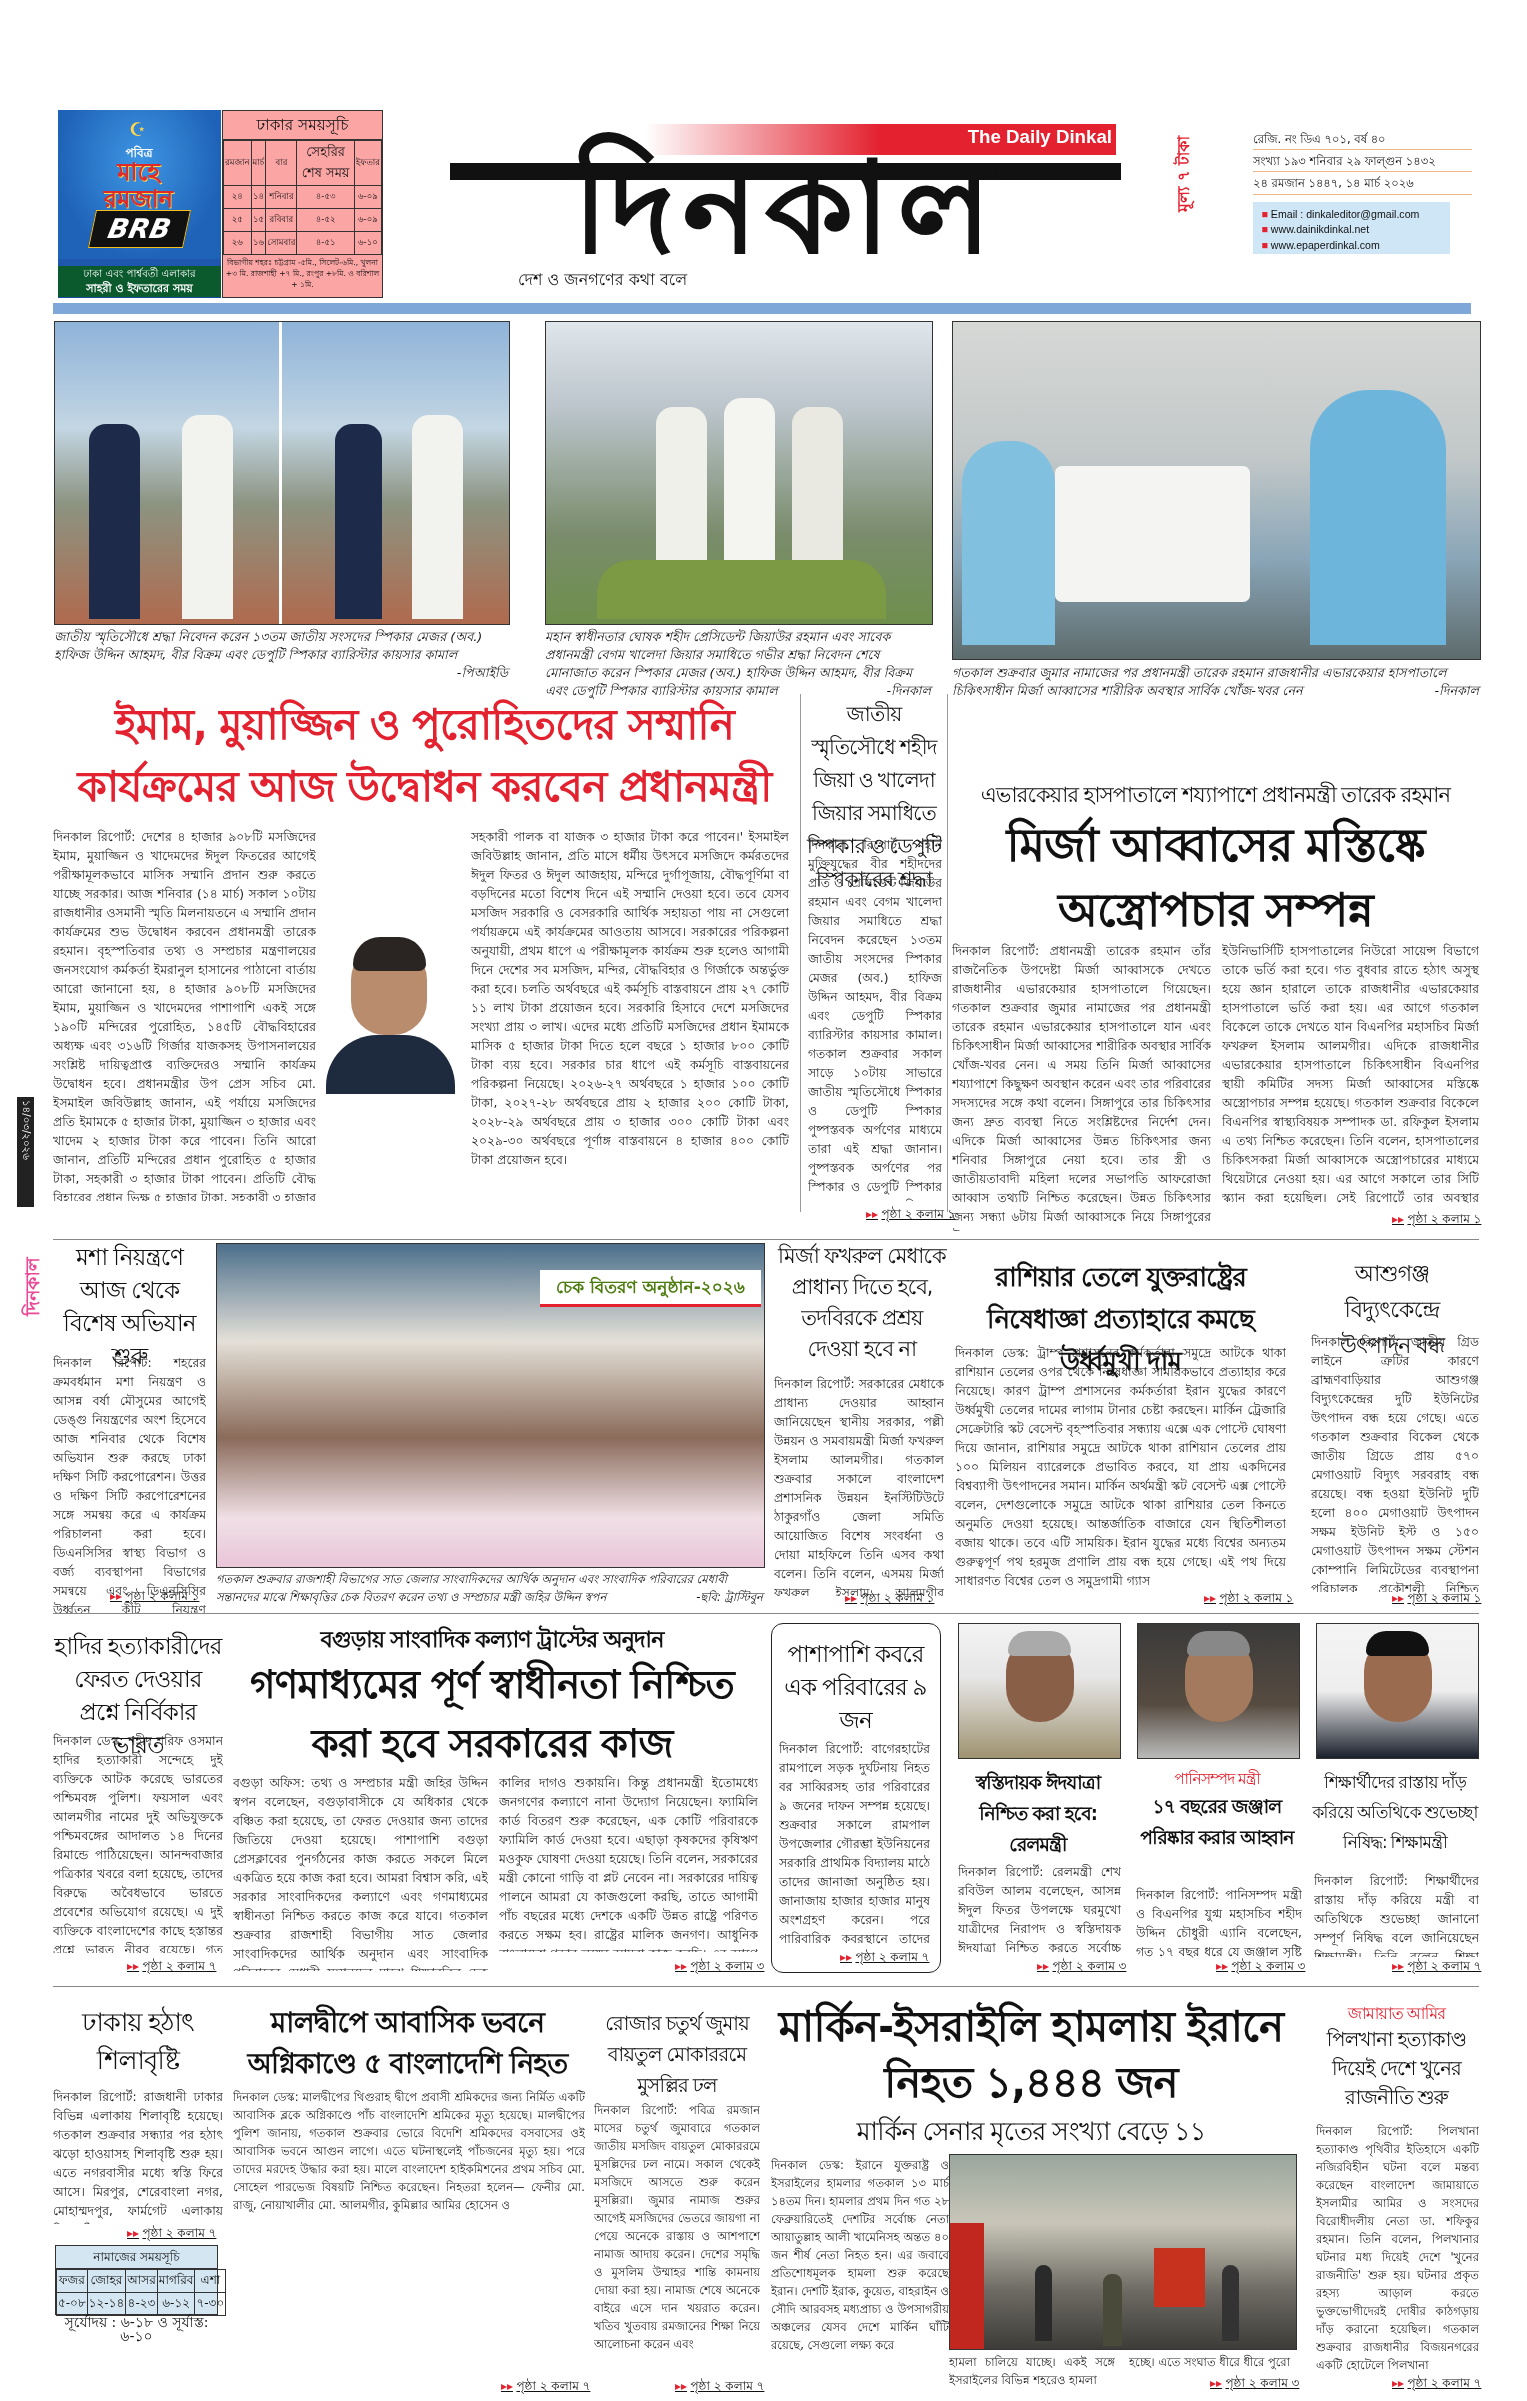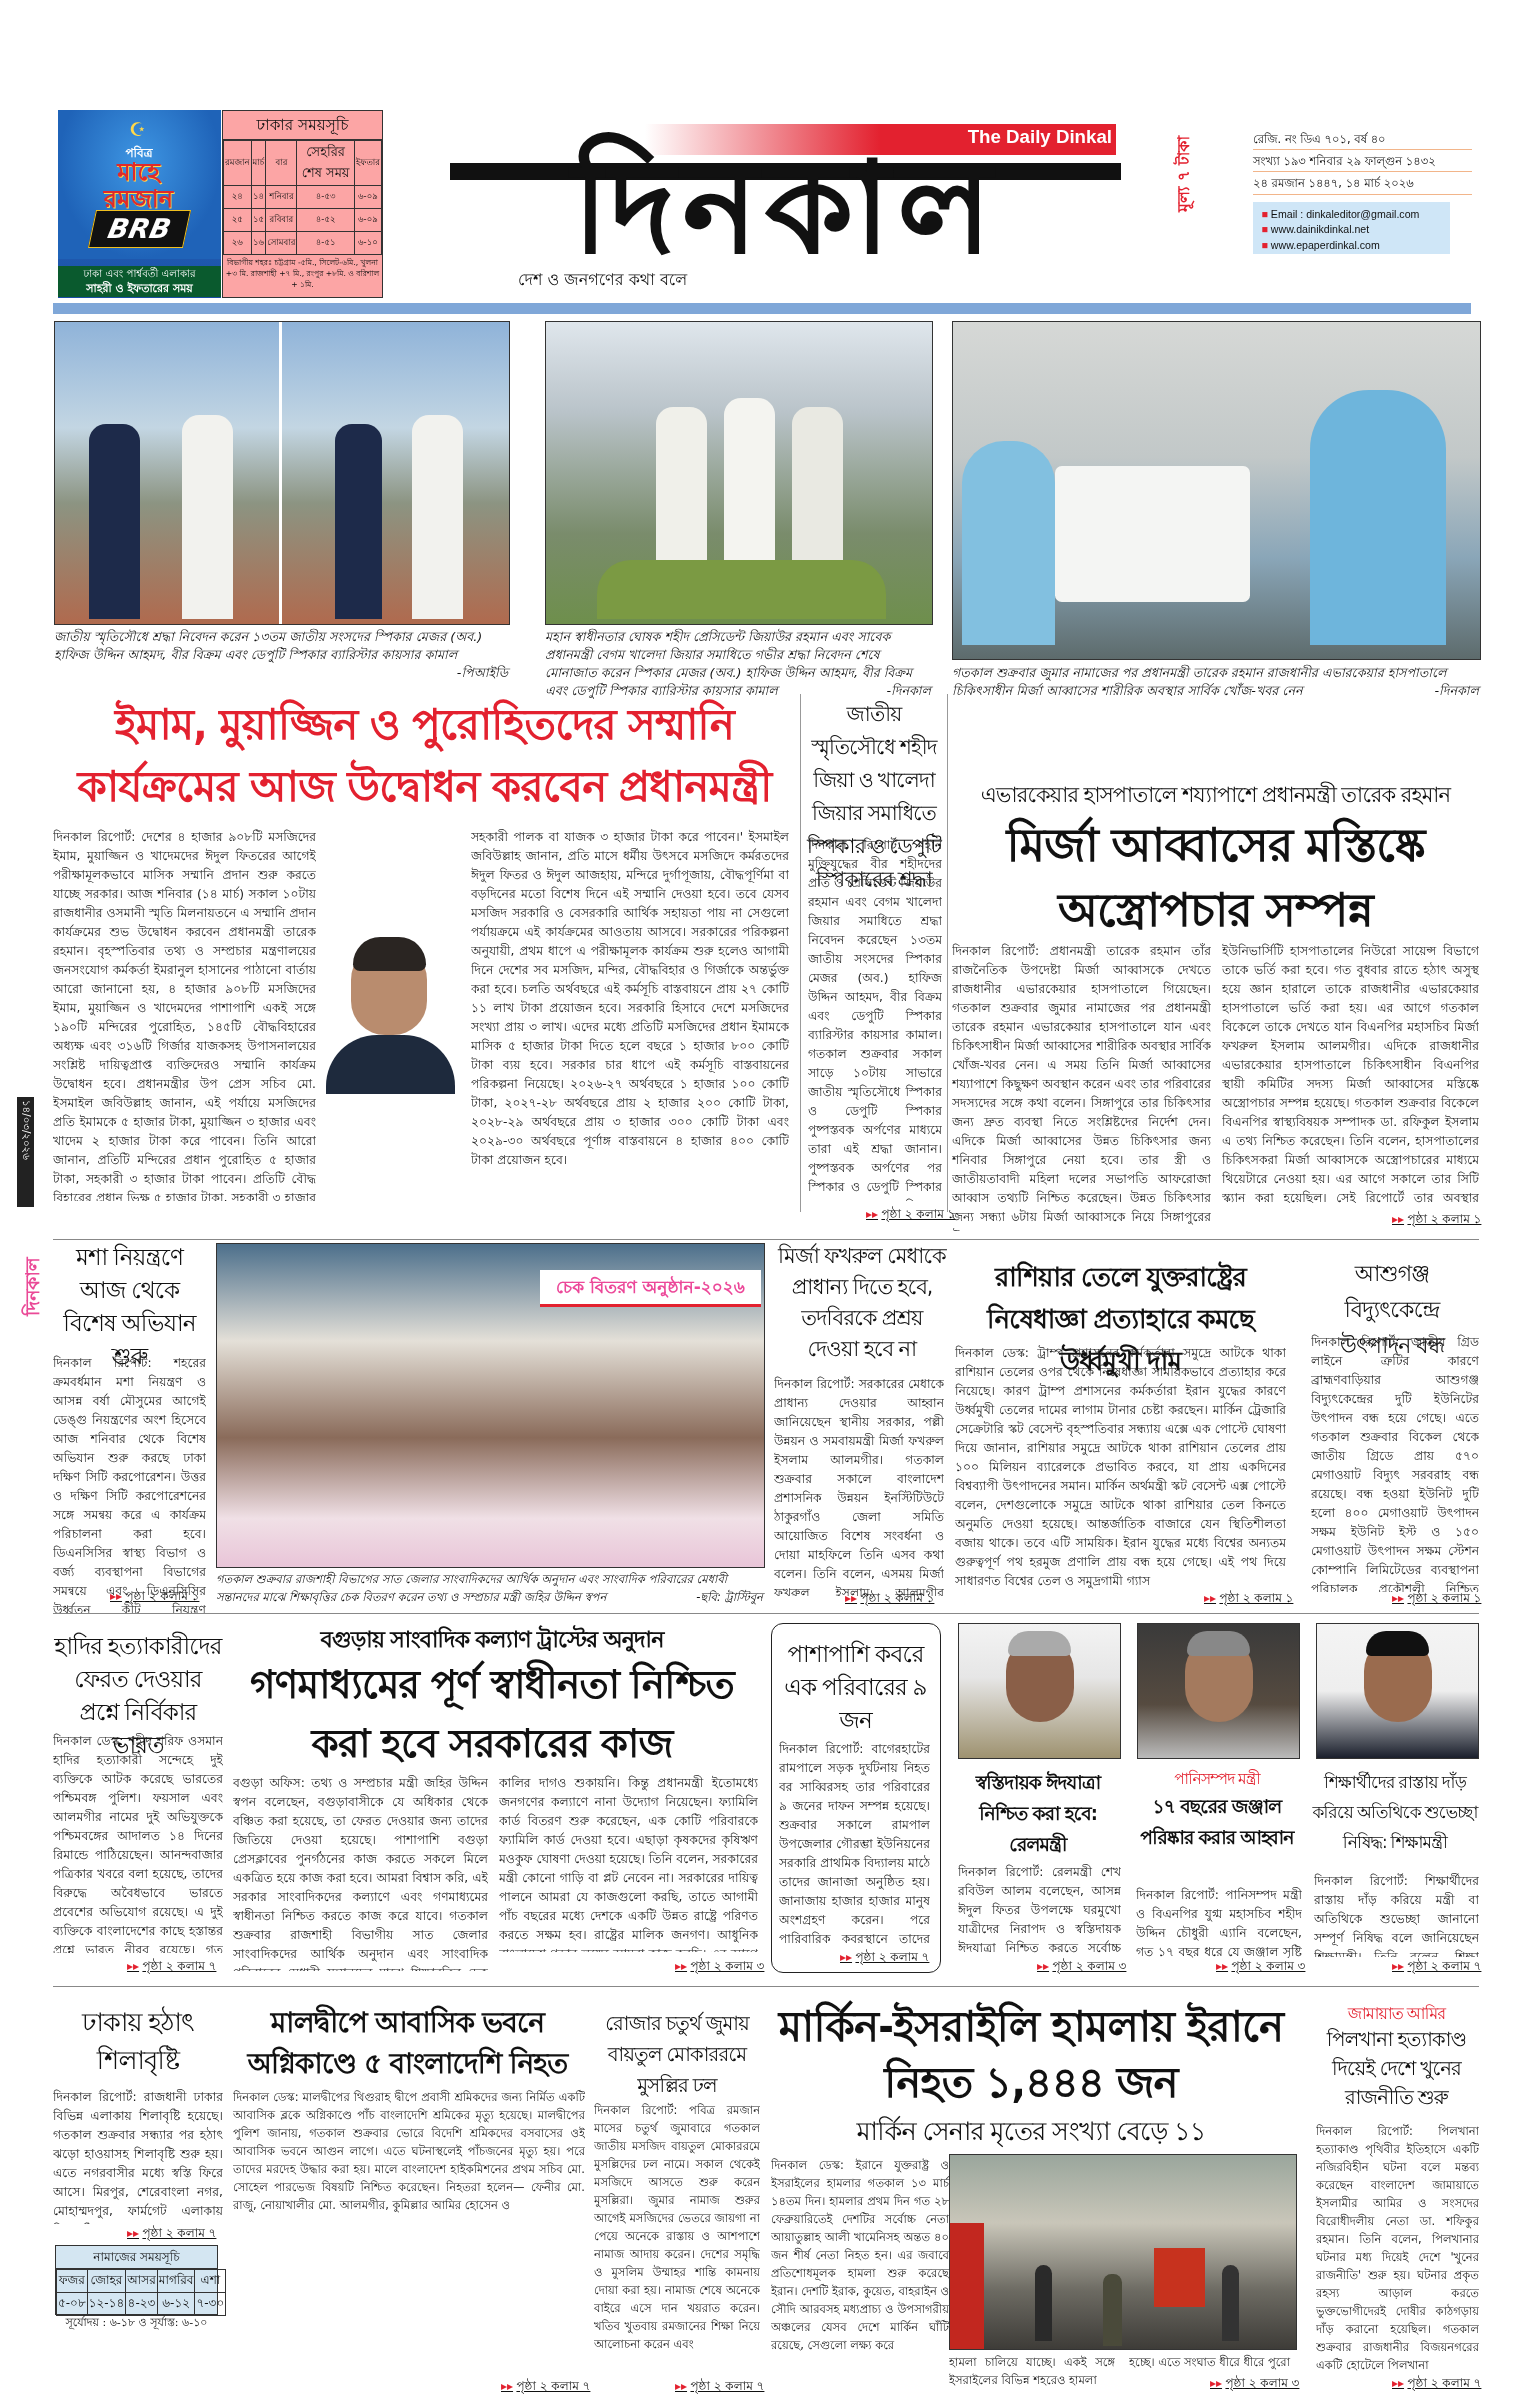--- a/index.html
+++ b/index.html
@@ -149,21 +149,21 @@
 <div class="body" style="left:1222px;top:942px;width:257px;height:261px;">ইউনিভার্সিটি হাসপাতালের নিউরো সায়েন্স বিভাগে তাকে ভর্তি করা হবে। গত বুধবার রাতে হঠাৎ অসুস্থ হয়ে জ্ঞান হারালে তাকে রাজধানীর এভারকেয়ার হাসপাতালে ভর্তি করা হয়। এর আগে গতকাল বিকেলে তাকে দেখতে যান বিএনপির মহাসচিব মির্জা ফখরুল ইসলাম আলমগীর। এদিকে রাজধানীর এভারকেয়ার হাসপাতালে চিকিৎসাধীন বিএনপির স্থায়ী কমিটির সদস্য মির্জা আব্বাসের মস্তিষ্কে অস্ত্রোপচার সম্পন্ন হয়েছে। গতকাল শুক্রবার বিকেলে বিএনপির স্বাস্থ্যবিষয়ক সম্পাদক ডা. রফিকুল ইসলাম এ তথ্য নিশ্চিত করেছেন। তিনি বলেন, হাসপাতালের চিকিৎসকরা মির্জা আব্বাসকে অস্ত্রোপচারের মাধ্যমে থিয়েটারে নেওয়া হয়। এর আগে সকালে তার সিটি স্ক্যান করা হয়েছিল। সেই রিপোর্টে তার অবস্থার অবনতি হলে দ্রুত একটি</div>
 <div class="cont" style="left:1392px;top:1210px;"><span class="arrow">▸▸</span><span>পৃষ্ঠা ২ কলাম ১</span></div>
 
 <div class="rule" style="left:53px;top:1239px;width:1426px;height:0.8px;"></div>
 
 <div class="hl" style="left:53px;top:1241px;width:153px;font-size:23px;line-height:33px;font-weight:normal;">মশা নিয়ন্ত্রণে আজ থেকে বিশেষ অভিযান শুরু</div>
 <div class="body" style="left:53px;top:1354px;width:153px;height:259px;">দিনকাল রিপোর্ট: শহরের ক্রমবর্ধমান মশা নিয়ন্ত্রণ ও আসন্ন বর্ষা মৌসুমের আগেই ডেঙ্গু নিয়ন্ত্রণের অংশ হিসেবে আজ শনিবার থেকে বিশেষ অভিযান শুরু করছে ঢাকা দক্ষিণ সিটি করপোরেশন। উত্তর ও দক্ষিণ সিটি করপোরেশনের সঙ্গে সমন্বয় করে এ কার্যক্রম পরিচালনা করা হবে। ডিএনসিসির স্বাস্থ্য বিভাগ ও বর্জ্য ব্যবস্থাপনা বিভাগের সমন্বয়ে এবং ডিএনসিসির উর্ধ্বতন কীট নিয়ন্ত্রণ কর্মকর্তাদের তত্ত্বাবধানে এ ক্যাম্পেইন পরিচালিত হবে। ক্যাম্পেইনের আওতায় এডিস মশার সম্ভাব্য জন্মস্থল</div>
 <div class="cont" style="left:110px;top:1587px;"><span class="arrow">▸▸</span><span>পৃষ্ঠা ২ কলাম ১</span></div>
 
 <div class="photo" style="left:216px;top:1243px;width:547px;height:323px;background:linear-gradient(180deg,#4c6f8b 0%,#e4e0d8 30%,#8a6b5a 60%,#f0e0e6 85%,#e9c5d8 100%);">
-  <div class="abs" style="left:323px;top:25.5px;width:221px;height:34px;background:#fff;color:#ec4899;font-size:17px;font-weight:bold;text-align:center;line-height:34px;border-bottom:3.4px solid #e3212f;">চেক বিতরণ অনুষ্ঠান-২০২৬</div>
+  <div class="abs" style="left:323px;top:25.5px;width:221px;height:34px;background:#fff;color:#4d7c0f;font-size:17px;font-weight:bold;text-align:center;line-height:34px;border-bottom:3.4px solid #e3212f;">চেক বিতরণ অনুষ্ঠান-২০২৬</div>
 </div>
 <div class="cap" style="left:216px;top:1570px;width:547px;font-size:11.5px;">
   <span>গতকাল শুক্রবার রাজশাহী বিভাগের সাত জেলার সাংবাদিকদের আর্থিক অনুদান এবং সাংবাদিক পরিবারের মেধাবী সন্তানদের মাঝে শিক্ষাবৃত্তির চেক বিতরণ করেন তথ্য ও সম্প্রচার মন্ত্রী জহির উদ্দিন স্বপন</span> <span class="credit">-ছবি: ট্রাস্টিবুন</span>
 </div>
 
 <div class="hl" style="left:777px;top:1241px;width:170px;font-size:21px;line-height:31px;font-weight:normal;">মির্জা ফখরুল মেধাকে প্রাধান্য দিতে হবে, তদবিরকে প্রশ্রয় দেওয়া হবে না</div>
 <div class="body" style="left:774px;top:1375px;width:170px;height:221px;">দিনকাল রিপোর্ট: সরকারের মেধাকে প্রাধান্য দেওয়ার আহ্বান জানিয়েছেন স্থানীয় সরকার, পল্লী উন্নয়ন ও সমবায়মন্ত্রী মির্জা ফখরুল ইসলাম আলমগীর। গতকাল শুক্রবার সকালে বাংলাদেশ প্রশাসনিক উন্নয়ন ইনস্টিটিউটে ঠাকুরগাঁও জেলা সমিতি আয়োজিত বিশেষ সংবর্ধনা ও দোয়া মাহফিলে তিনি এসব কথা বলেন। তিনি বলেন, এসময় মির্জা ফখরুল ইসলাম আলমগীর বলেছেন, সরকারের চাকরিতে মেধাকে প্রাধান্য দিতে হবে, তদবিরকে প্রশ্রয় দেওয়া হবে না। চাকরির</div>
 <div class="cont" style="left:845px;top:1589px;"><span class="arrow">▸▸</span><span>পৃষ্ঠা ২ কলাম ১</span></div>
 
 <div class="hl" style="left:955px;top:1256px;width:331px;font-size:26px;line-height:42px;">রাশিয়ার তেলে যুক্তরাষ্ট্রের নিষেধাজ্ঞা প্রত্যাহারে কমছে উর্ধ্বমুখী দাম</div>
@@ -236,21 +236,21 @@
     </tr>
     <tr style="height:13.6px;">
       <td style="border:0.8px solid #333;">৫-০৮</td>
       <td style="border:0.8px solid #333;">১২-১৪</td>
       <td style="border:0.8px solid #333;">৪-২৩</td>
       <td style="border:0.8px solid #333;">৬-১২</td>
       <td style="border:0.8px solid #333;">৭-৩০</td>
     </tr>
   </tbody>
     </table>
-  <div style="text-align:center;font-size:11px;line-height:13.6px;">সূর্যোদয় : ৬-১৮ ও সূর্যাস্ত: ৬-১০</div>
+  <div style="text-align:center;font-size:14px;line-height:13.6px;">সূর্যোদয় : ৬-১৮ ও সূর্যাস্ত: ৬-১০</div>
 </div>
 
 <div class="hl" style="left:229px;top:2002px;width:357px;font-size:28px;line-height:41px;">মালদ্বীপে আবাসিক ভবনে অগ্নিকাণ্ডে ৫ বাংলাদেশি নিহত</div>
 <div class="body" style="left:233px;top:2088px;width:352px;height:297px;font-size:11.5px;line-height:18px;">দিনকাল ডেস্ক: মালদ্বীপের থিগুরাহ দ্বীপে প্রবাসী শ্রমিকদের জন্য নির্মিত একটি আবাসিক ব্লকে অগ্নিকাণ্ডে পাঁচ বাংলাদেশি শ্রমিকের মৃত্যু হয়েছে। মালদ্বীপের পুলিশ জানায়, গতকাল শুক্রবার ভোরে বিদেশি শ্রমিকদের বসবাসের ওই আবাসিক ভবনে আগুন লাগে। এতে ঘটনাস্থলেই পাঁচজনের মৃত্যু হয়। পরে তাদের মরদেহ উদ্ধার করা হয়। মালে বাংলাদেশ হাইকমিশনের প্রথম সচিব মো. সোহেল পারভেজ বিষয়টি নিশ্চিত করেছেন। নিহতরা হলেন— ফেনীর মো. রাজু, নোয়াখালীর মো. আলমগীর, কুমিল্লার আমির হোসেন ও</div>
 <div class="cont" style="left:501px;top:2377px;"><span class="arrow">▸▸</span><span>পৃষ্ঠা ২ কলাম ৭</span></div>
 
 <div class="hl" style="left:594px;top:2008px;width:166px;font-size:19.5px;line-height:31px;font-weight:normal;">রোজার চতুর্থ জুমায় বায়তুল মোকাররমে মুসল্লির ঢল</div>
 <div class="body" style="left:594px;top:2101px;width:166px;height:272px;font-size:11.5px;line-height:18px;">দিনকাল রিপোর্ট: পবিত্র রমজান মাসের চতুর্থ জুমাবারে গতকাল জাতীয় মসজিদ বায়তুল মোকাররমে মুসল্লিদের ঢল নামে। সকাল থেকেই মসজিদে আসতে শুরু করেন মুসল্লিরা। জুমার নামাজ শুরুর আগেই মসজিদের ভেতরে জায়গা না পেয়ে অনেকে রাস্তায় ও আশপাশে নামাজ আদায় করেন। দেশের সমৃদ্ধি ও মুসলিম উম্মাহর শান্তি কামনায় দোয়া করা হয়। নামাজ শেষে অনেকে বাইরে এসে দান খয়রাত করেন। খতিব খুতবায় রমজানের শিক্ষা নিয়ে আলোচনা করেন এবং</div>
 <div class="cont" style="left:675px;top:2377px;"><span class="arrow">▸▸</span><span>পৃষ্ঠা ২ কলাম ৭</span></div>
 

